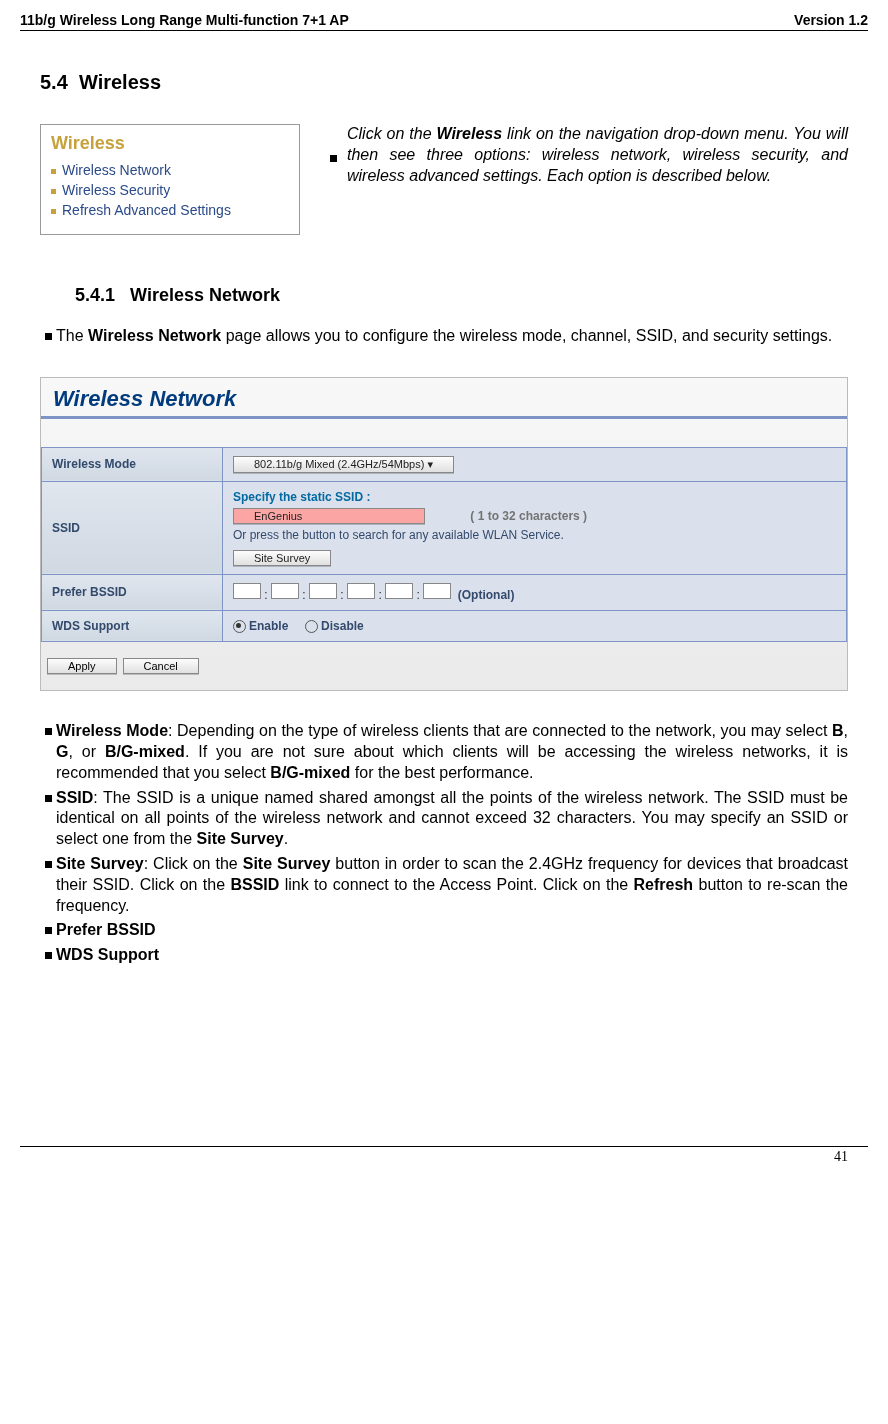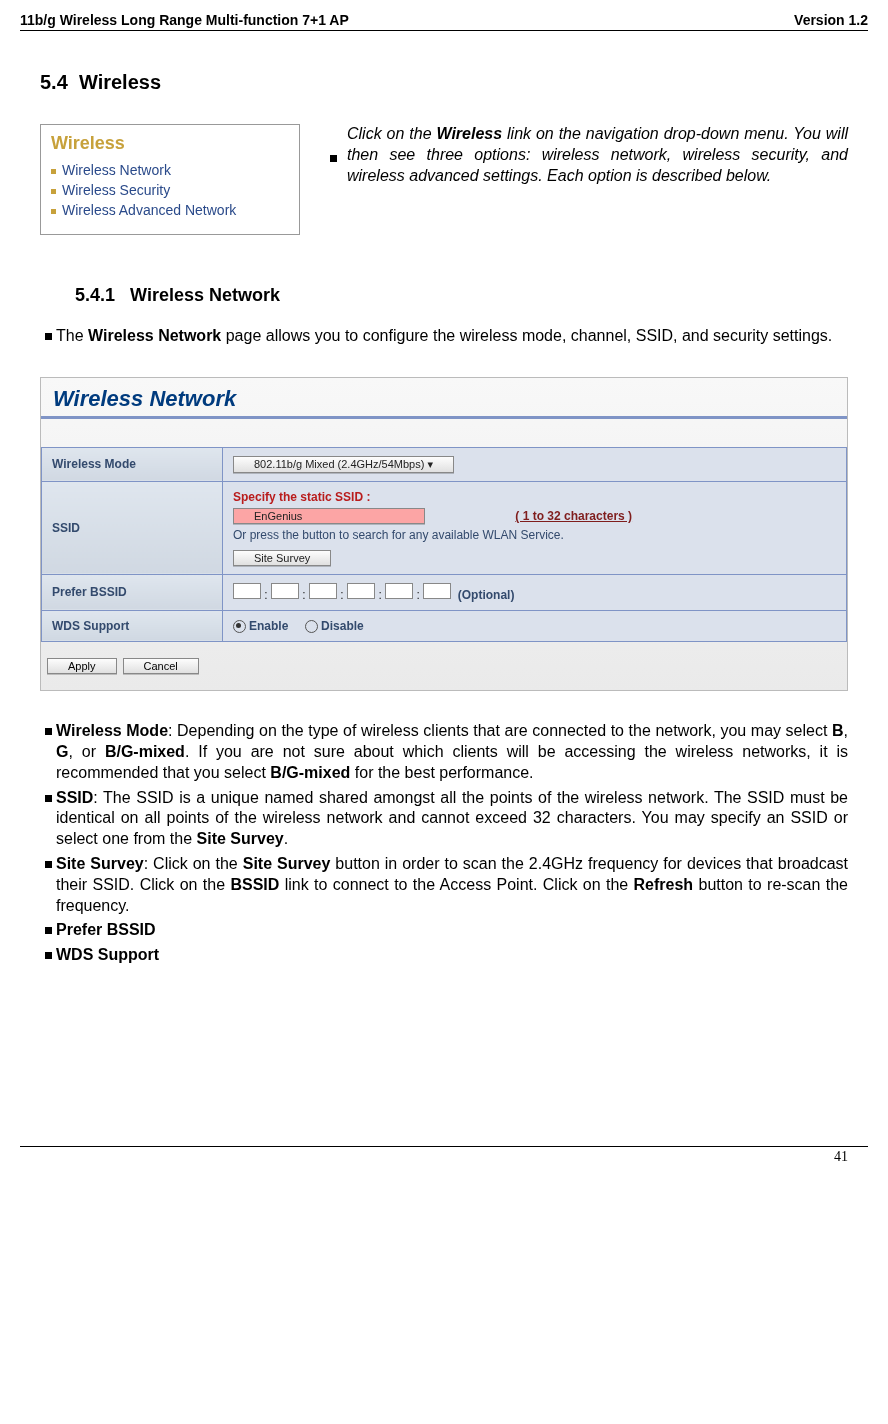--- a/index.html
+++ b/index.html
@@ -172,21 +172,21 @@
 
     <div class="sec-title">
       <span>5.4</span>&nbsp;&nbsp;<span>Wireless</span>
     </div>
 
     <div class="two-col">
       <div class="menu-img">
         <div class="menu-title">Wireless</div>
         <div class="menu-item"><span class="dot"></span><span>Wireless Network</span></div>
         <div class="menu-item"><span class="dot"></span><span>Wireless Security</span></div>
-        <div class="menu-item"><span class="dot"></span><span>Wireless Advanced Network</span></div>
+        <div class="menu-item"><span class="dot"></span><span>Refresh Advanced Settings</span></div>
       </div>
       <div class="para-col">
         <div class="square-bullet"></div>
         <div class="para-text">
           <span>Click on the </span><b>Wireless</b><span> link on the navigation drop-down menu. You will then see three options: wireless network, wireless security, and wireless advanced settings. Each option is described below.</span>
         </div>
       </div>
     </div>
 
     <div class="sub-title">
@@ -207,26 +207,26 @@
         <tbody>
             <tr>
           <td class="label">Wireless Mode</td>
           <td class="val">
             <span class="dd"><span>802.11b/g Mixed (2.4GHz/54Mbps)</span> ▾</span>
           </td>
         </tr>
         <tr>
           <td class="label">SSID</td>
           <td class="val">
-            <div style="color:#b91c1c;font-weight:bold;">
+            <div style="color:#0369a1;font-weight:bold;">
               <span>Specify the static SSID </span><span>:</span>
             </div>
             <div style="margin:4px 0;">
               <span class="inp">EnGenius</span>
-              <span style="color:#7f1d1d;font-weight:bold;margin-left:87px;text-decoration:underline;">( 1 to 32 characters )</span>
+              <span style="color:#737373;font-weight:bold;margin-left:42px;">( 1 to 32 characters )</span>
             </div>
             <div style="color:#334a6d;font-weight:normal;">Or press the button to search for any available WLAN Service.</div>
             <div style="margin-top:8px;">
               <span class="btn">Site Survey</span>
             </div>
           </td>
         </tr>
         <tr>
           <td class="label">Prefer BSSID</td>
           <td class="val">

